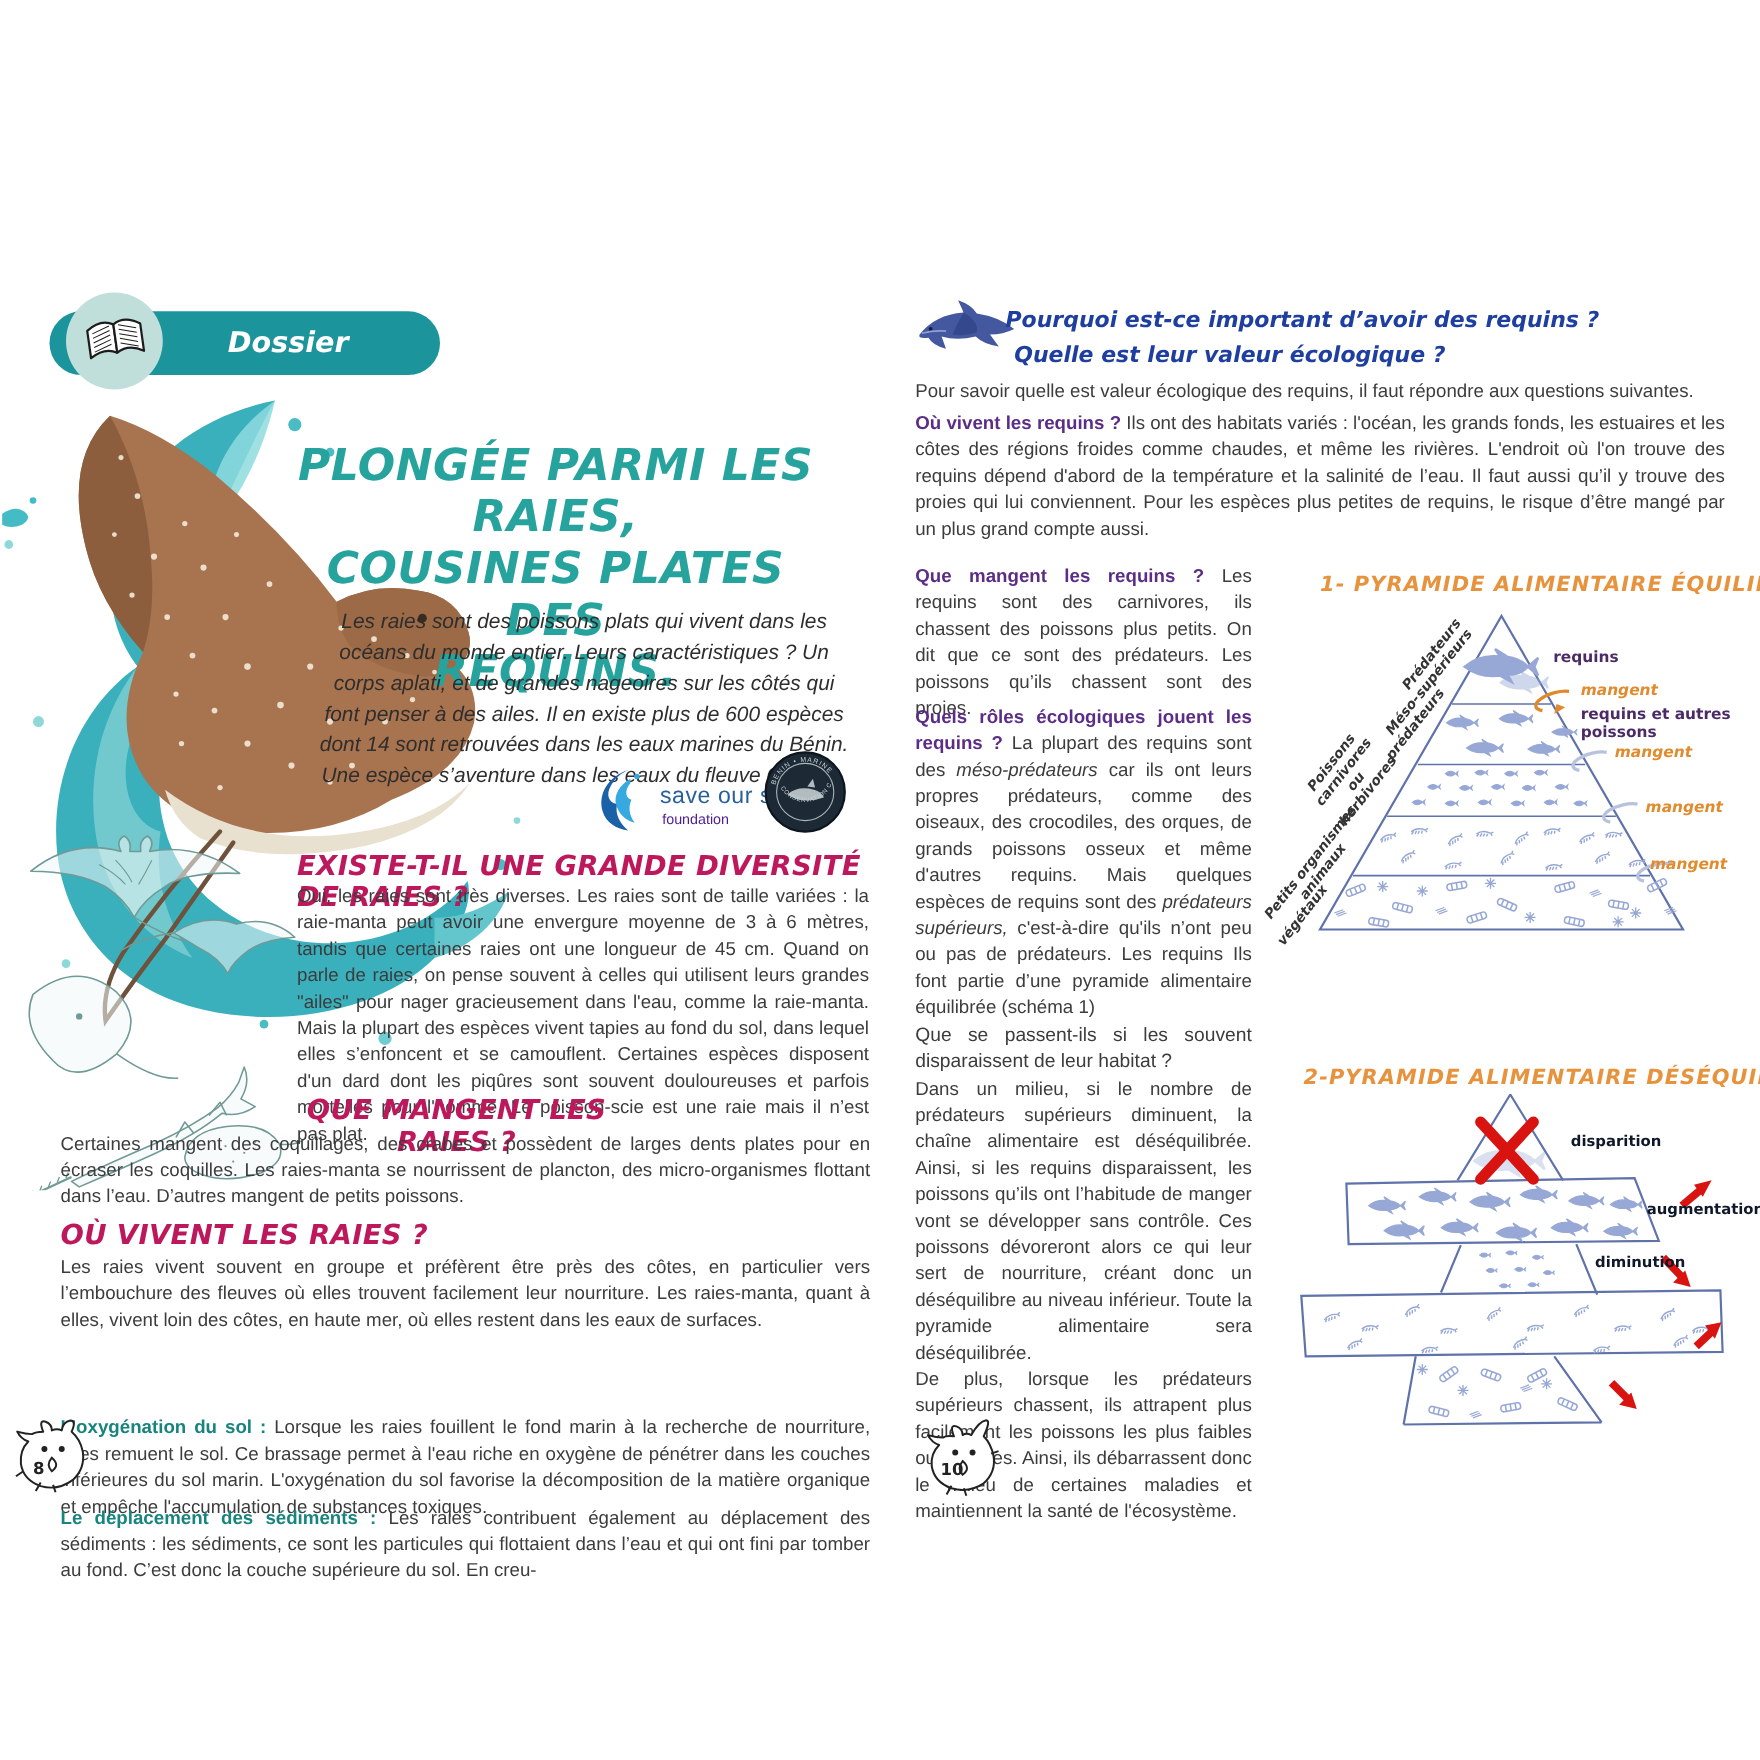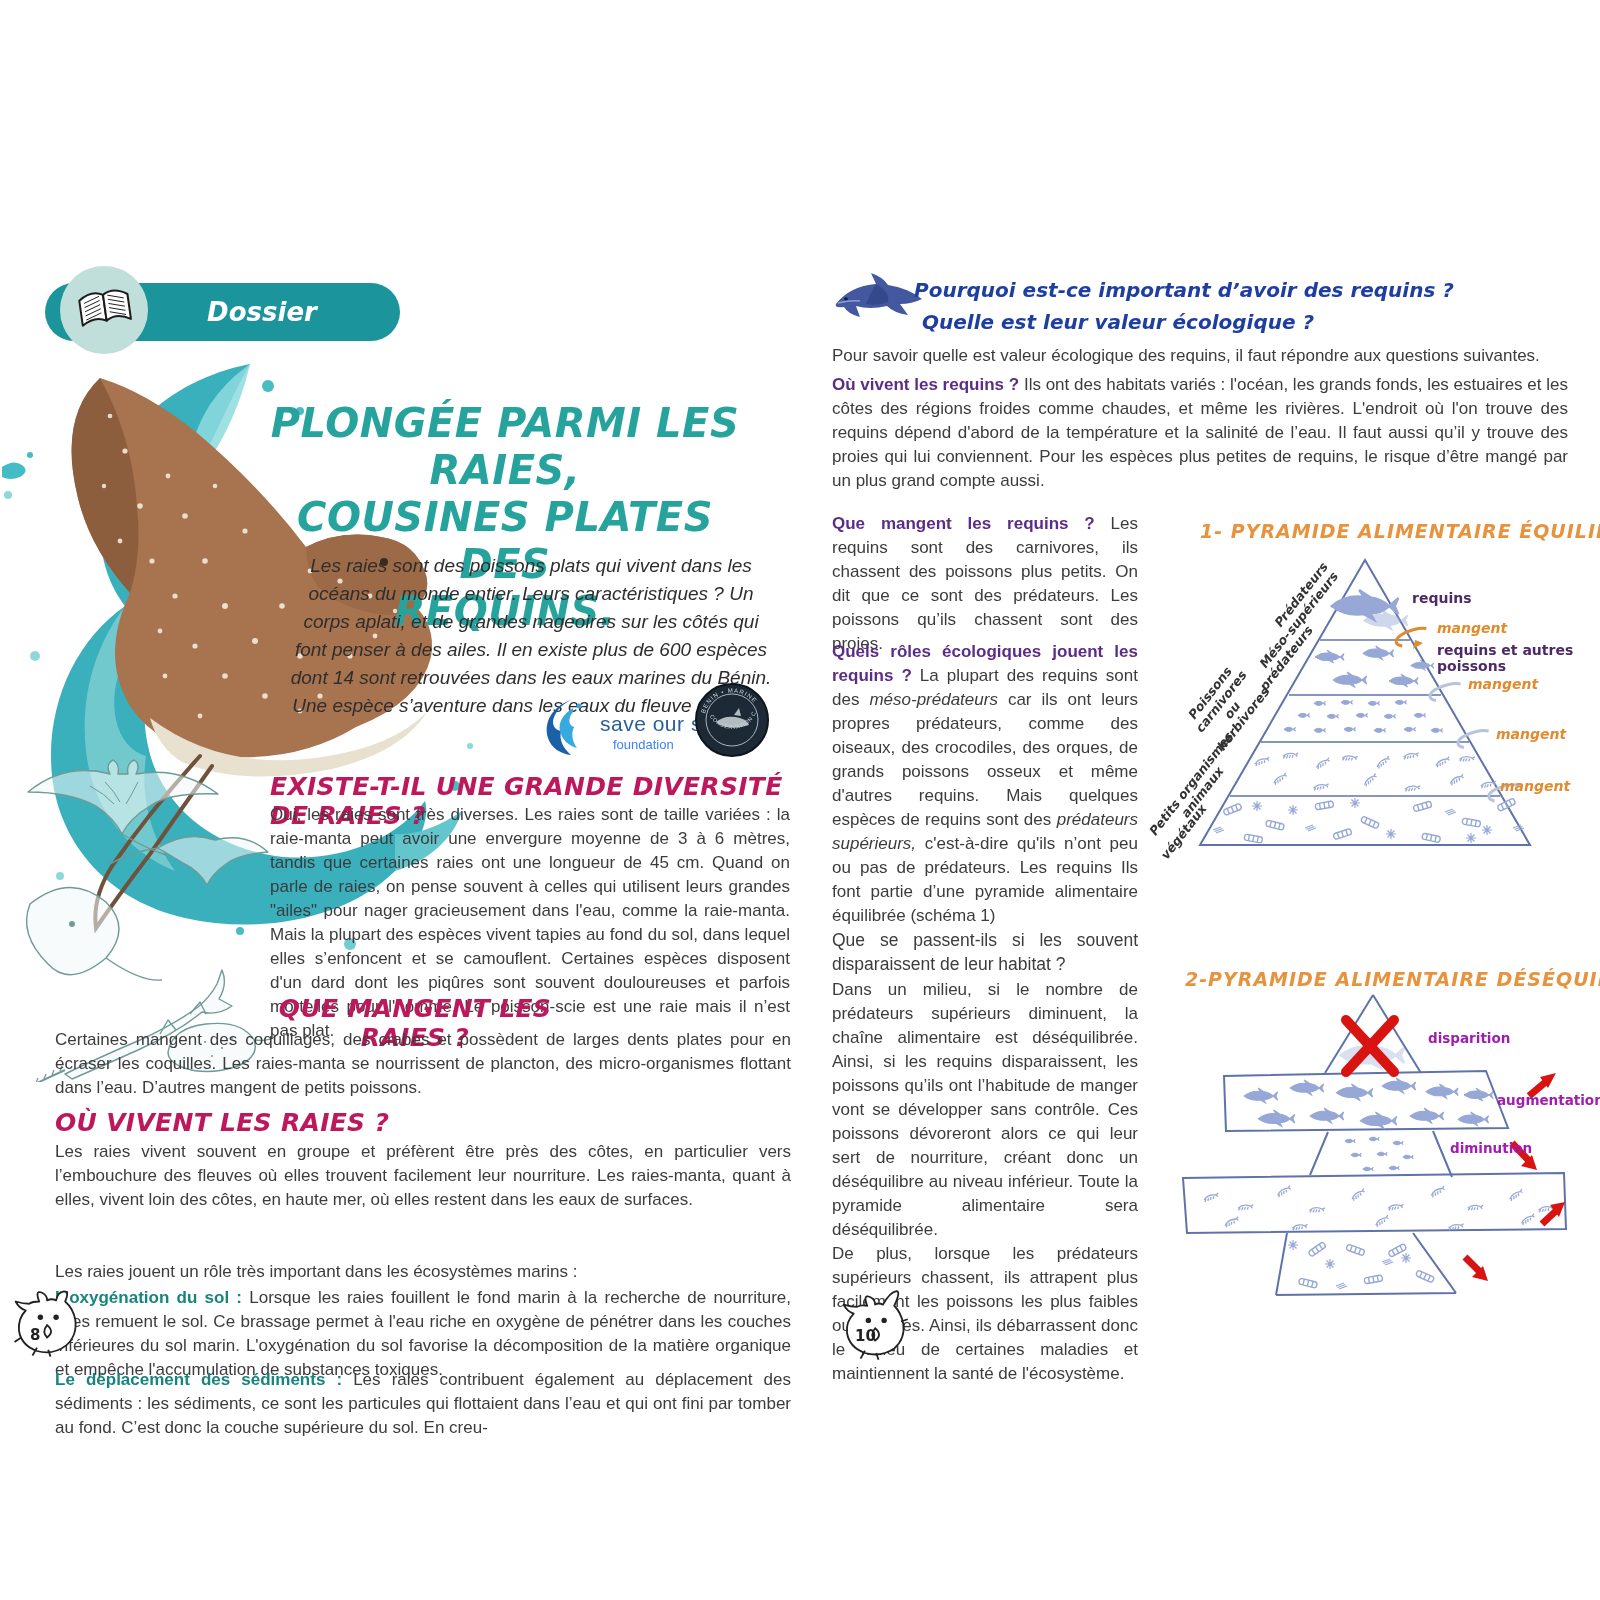--- a/index.html
+++ b/index.html
@@ -10,30 +10,30 @@
   .nojust{text-align:left;}
   .teal-h{font:italic 800 25px "DejaVu Sans",sans-serif;color:#be185d;letter-spacing:.3px;}
   .teal-lead{font-weight:700;color:#17847e;}
   .main-title{font:italic 800 40px/47px "DejaVu Sans",sans-serif;color:#27a39e;text-align:center;letter-spacing:.5px;}
   .intro-txt{font:italic 19px/28px "Liberation Sans",sans-serif;color:#2e2e2e;text-align:center;}
   .blue-h{font:italic 800 20px "DejaVu Sans",sans-serif;color:#1e3fa0;}
   .purple-lead{font-weight:700;color:#5b2d87;}
   .col-txt{font:17px/24px "Liberation Sans",sans-serif;color:#3c3c3c;text-align:justify;}
   .orange-lbl{font:italic 700 14px "DejaVu Sans",sans-serif;color:#e08c2e;white-space:nowrap;}
   .purple-lbl{font:700 14px "DejaVu Sans",sans-serif;color:#4b2a66;line-height:1.15;white-space:pre-line;}
-  .red-lbl{font:700 13.5px "DejaVu Sans",sans-serif;color:#a21caf;white-space:nowrap;}
+  .red-lbl{font:700 13.5px "DejaVu Sans",sans-serif;color:#0f172a;white-space:nowrap;}
   .rot-lbl{font:italic 700 12.5px "DejaVu Sans",sans-serif;color:#333;line-height:1.12;white-space:pre-line;
            text-align:center;transform:translate(-50%,-50%) rotate(-52deg);}
   .pyr-title{font:italic 700 19px "DejaVu Sans",sans-serif;color:#e7933d;letter-spacing:1px;white-space:nowrap;}
   .banner{background:#1b959b;border-radius:30px;}
   .banner-circle{background:#c0dfda;border-radius:50%;}
   .dossier{font:italic 700 26px "DejaVu Sans",sans-serif;color:#ffffff;}
   .page-num{font:700 15px "DejaVu Sans",sans-serif;color:#222;}
   .sos-name{font:21px "Liberation Sans",sans-serif;color:#2a6099;letter-spacing:.5px;}
-  .sos-sub{font:13px "Liberation Sans",sans-serif;color:#3b82f6;margin-left:11px;}
+  .sos-sub{font:13px "Liberation Sans",sans-serif;color:#4c1d95;}
   p{margin:0;}
 </style>
 </head>
 <body>
 
 <svg width="0" height="0" style="position:absolute" aria-hidden="true">
   <defs>
     <g id="sym-shark">
       <path d="M2 7 Q8 2 16 3 L14 0 L19 3.2 Q24 4 27 7 L31 3.5 L29.5 7 L31 10.5 L27 7 Q24 10 19 10.2 L20.5 13 L16 10.5 Q8 11.5 2 7 Z"></path>
     </g>
@@ -204,21 +204,20 @@
 
   <div class="abs teal-h" style="left:270px;top:772px;width:524px;">EXISTE-T-IL  UNE GRANDE DIVERSITÉ DE RAIES ?</div>
   <div class="abs body-txt" style="left:270px;top:803px;width:520px;">Oui, les raies sont très diverses. Les raies sont de taille variées : la raie-manta peut avoir une envergure moyenne de 3 à 6 mètres, tandis que certaines raies ont une longueur de 45 cm. Quand on parle de raies, on pense souvent à celles qui utilisent leurs grandes "ailes" pour nager gracieusement dans l'eau, comme la raie-manta. Mais la plupart des espèces vivent tapies au fond du sol, dans lequel elles s’enfoncent et se camouflent. Certaines espèces disposent d'un dard dont les piqûres sont souvent douloureuses et parfois mortelles pour l'homme. Le poisson-scie est une raie mais il n’est pas plat.</div>
 
   <div class="abs teal-h" style="left:250px;top:994px;width:330px;text-align:center;">QUE MANGENT LES RAIES ?</div>
   <div class="abs body-txt" style="left:55px;top:1028px;width:736px;">Certaines mangent des coquillages, des crabes et possèdent de larges dents plates pour en écraser les coquilles. Les raies-manta se nourrissent de plancton, des micro-organismes flottant dans l’eau. D’autres mangent de petits poissons.</div>
 
   <div class="abs teal-h" style="left:55px;top:1108px;width:500px;">OÙ VIVENT LES RAIES ?</div>
   <div class="abs body-txt" style="left:55px;top:1140px;width:736px;">Les raies vivent souvent en groupe et préfèrent être près des côtes, en particulier vers l’embouchure des fleuves où elles trouvent facilement leur nourriture. Les raies-manta, quant à elles, vivent loin des côtes, en haute mer,  où elles restent dans les eaux de surfaces.</div>
 
-  <div class="abs body-txt nojust" style="left:55px;top:1260px;width:736px;">Les raies jouent un rôle très important dans les écosystèmes marins :</div>
   <p class="abs body-txt" style="left:55px;top:1286px;width:736px;"><span class="teal-lead">L’oxygénation du sol :</span><span> Lorsque les raies fouillent le fond marin à la recherche de nourriture, elles remuent le sol. Ce brassage permet à l'eau riche en oxygène de pénétrer dans les couches inférieures du sol marin. L'oxygénation du sol favorise la décomposition de la matière organique et empêche l'accumulation de substances toxiques.</span></p>
   <p class="abs body-txt" style="left:55px;top:1368px;width:736px;"><span class="teal-lead">Le déplacement des sédiments :</span><span>  Les raies contribuent également au déplacement des sédiments : les sédiments, ce sont les particules qui flottaient dans l’eau et qui ont fini par tomber au fond. C’est donc la couche supérieure du sol. En creu-</span></p>
 
   <svg class="abs" style="left:10px;top:1288px;" width="72" height="72" viewBox="0 0 64 64">
     <g stroke="#222" stroke-width="1.6" fill="#fff" stroke-linejoin="round">
       <path d="M26 12 Q22 2 28 4 Q33 6 33 11 Q37 9 41 11 Q42 4 48 3 Q53 3 49 12 Q56 18 58 28 Q60 42 50 51 Q38 60 24 56 Q10 51 8 38 Q7 27 14 20 Q8 18 5 12 Q12 14 17 14 Q20 12 26 12 Z"></path>
       <path d="M24 53 L20 60 M34 55 L36 61 M10 44 L4 48"></path>
     </g>
     <circle cx="27" cy="26" r="2.4" fill="#222"></circle>
       <circle cx="41" cy="26" r="2.4" fill="#222"></circle>

